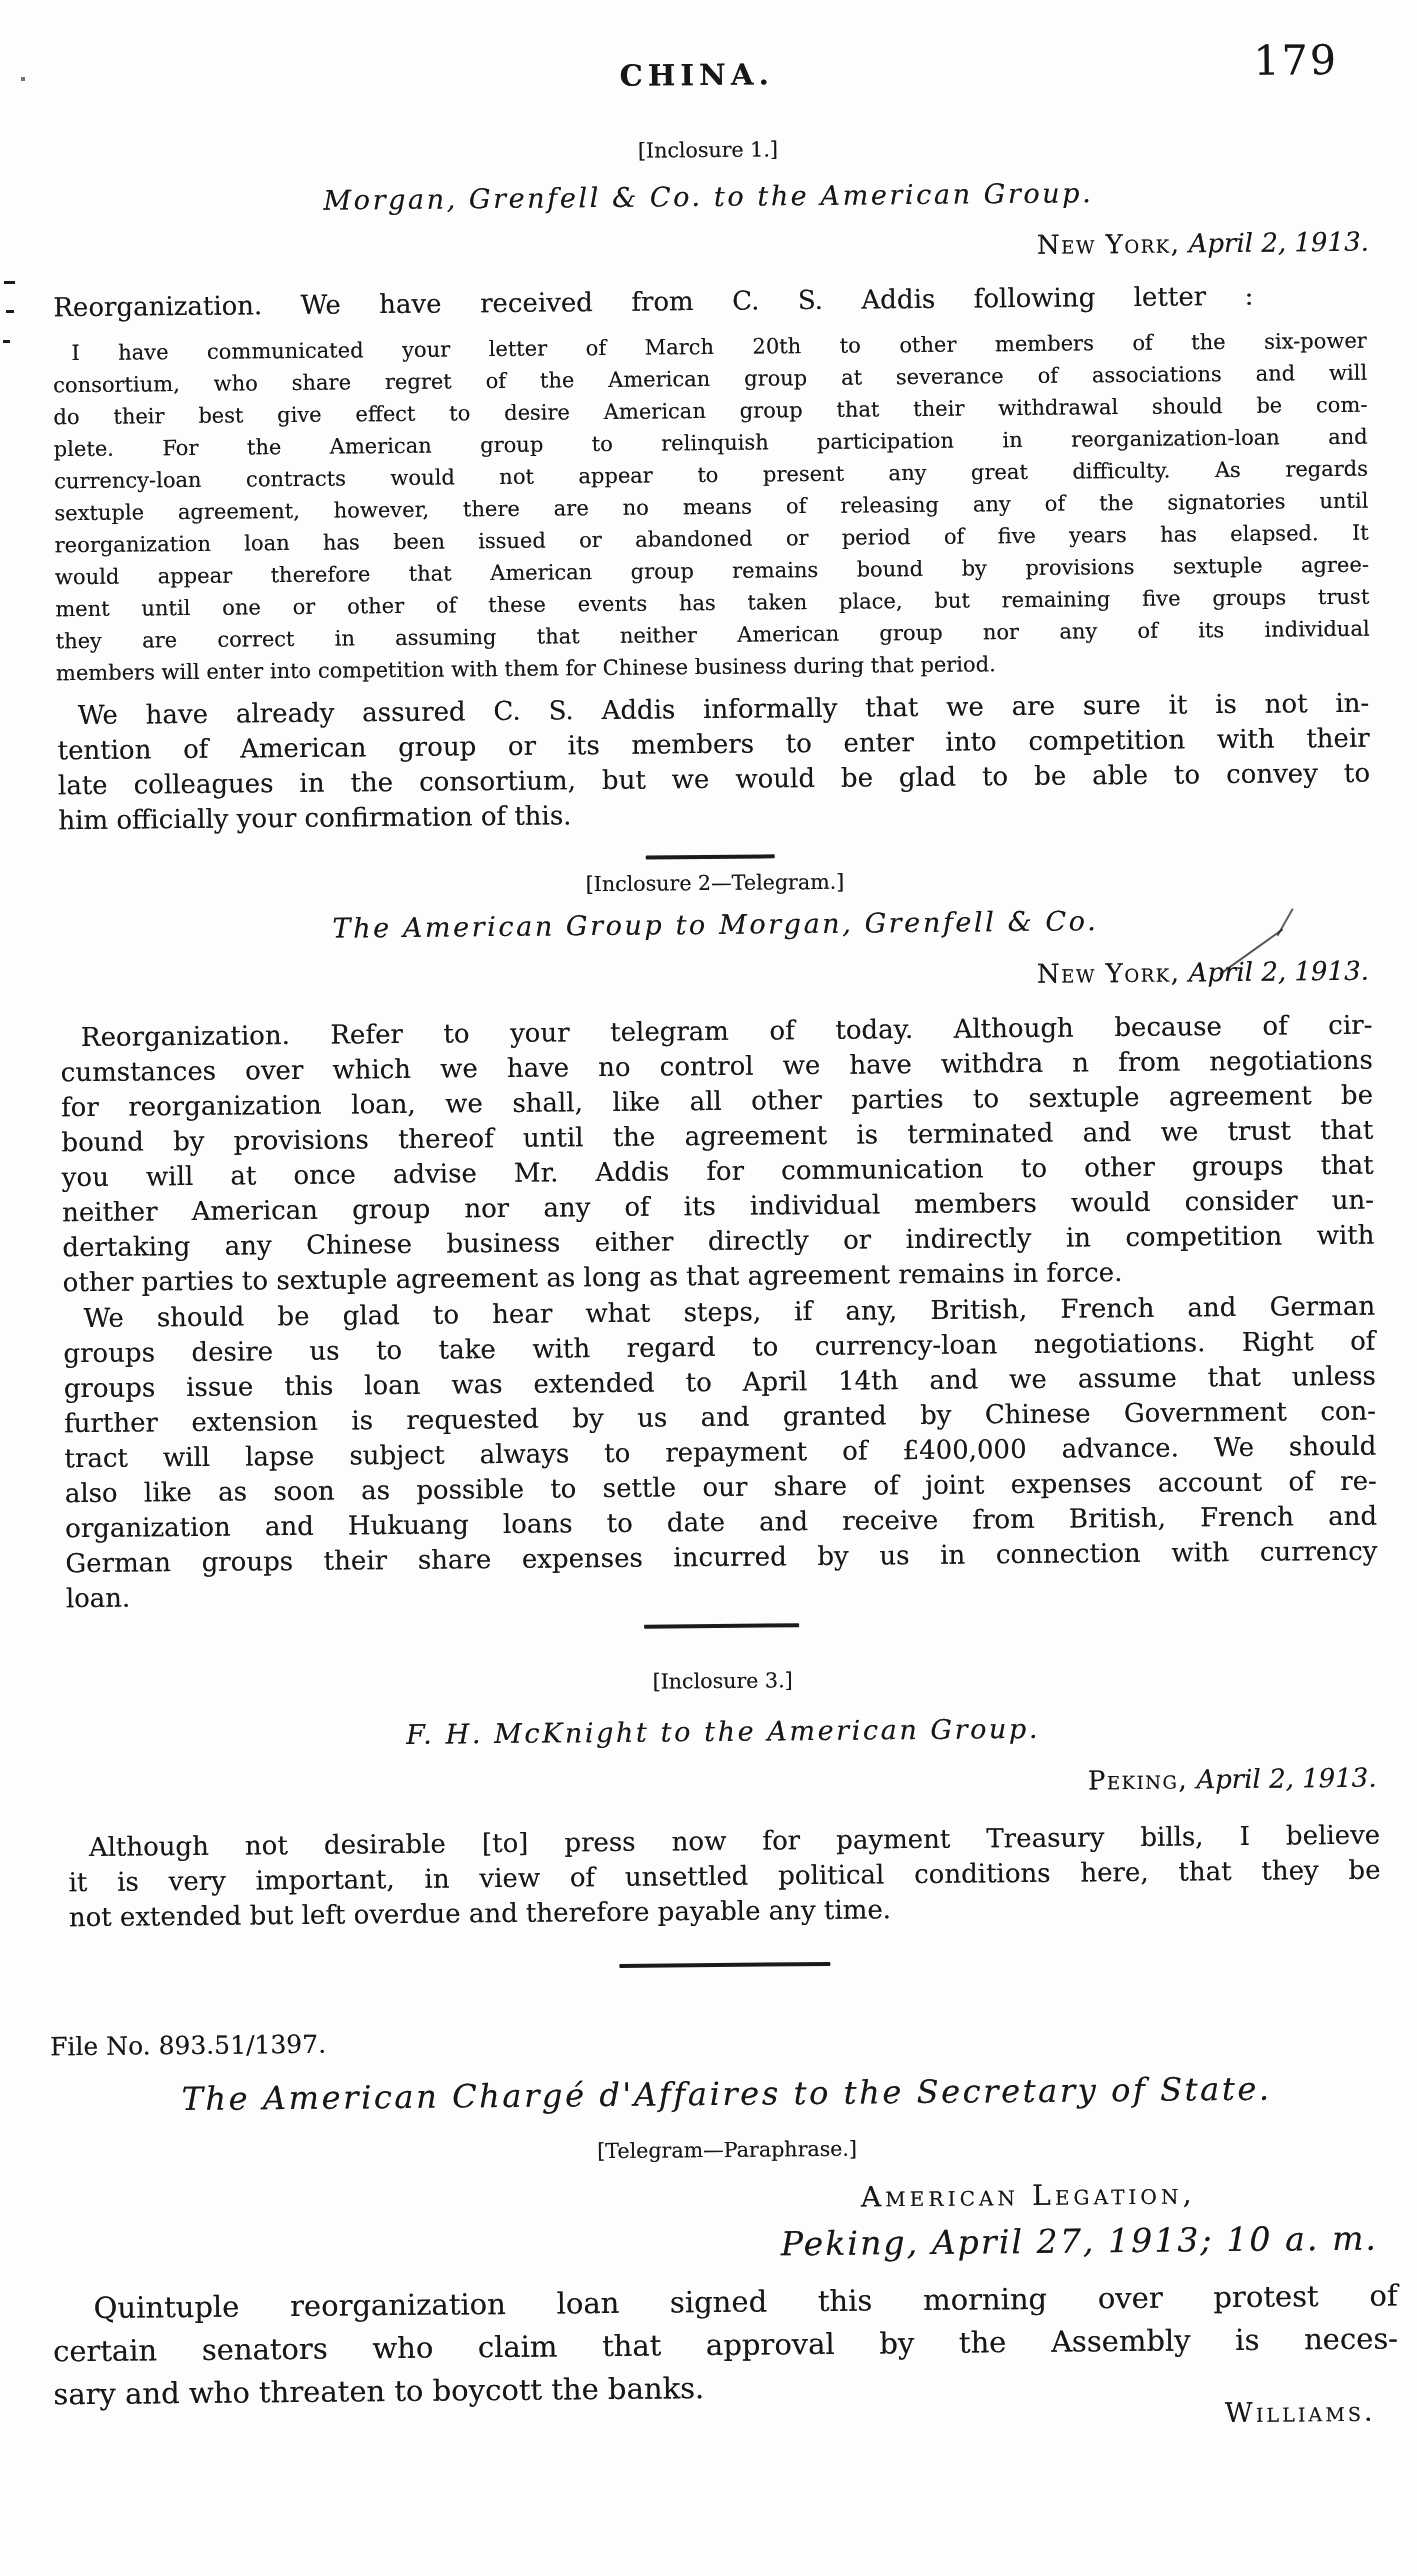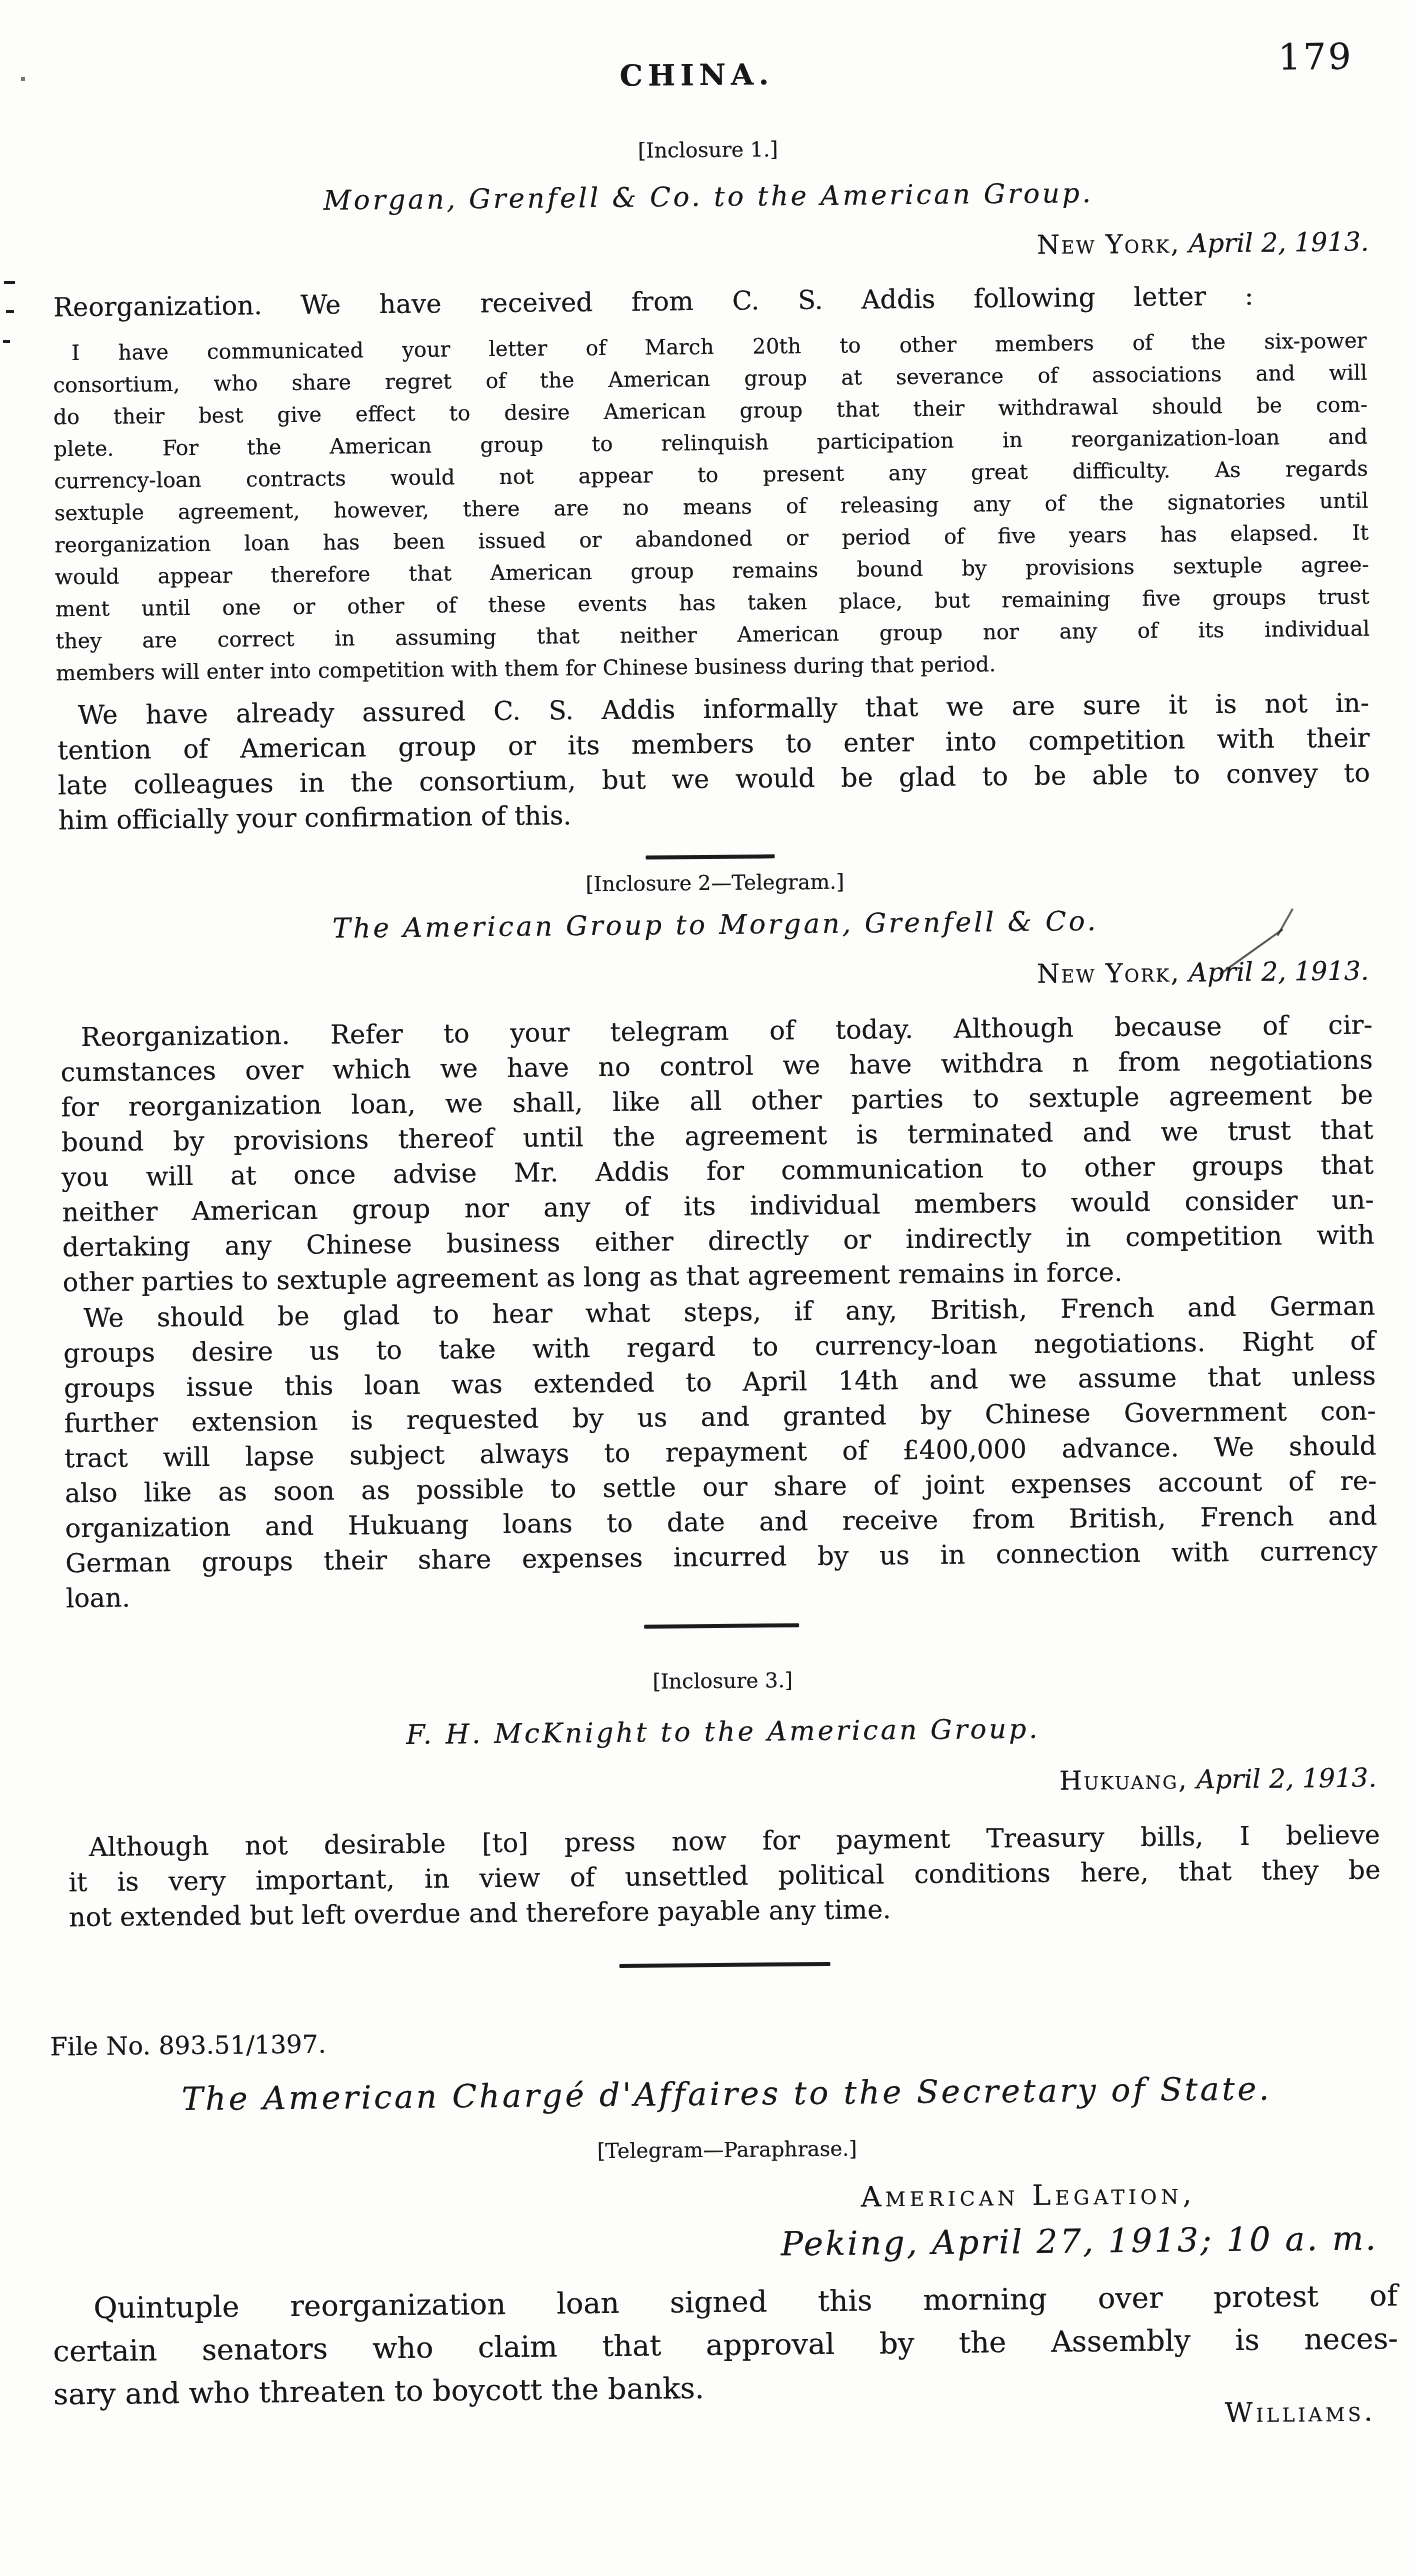--- a/index.html
+++ b/index.html
@@ -10,22 +10,22 @@
     color:#171717;
   }
   .tilt { position:absolute; inset:0; transform:rotate(-0.55deg); transform-origin:709px 1302px; }
   .tilt * { text-shadow:0 0 0.5px rgba(10,10,10,.55); }
 
   .running-head {
     position:absolute; top:58px; left:63px; width:1291px; text-align:center;
     font-size:29px; font-weight:bold; letter-spacing:5.2px;
   }
   .pageno {
-    position:absolute; top:42px; right:53px;
-    font-size:36px; letter-spacing:2.1px;
+    position:absolute; top:42px; right:68px;
+    font-size:41px; letter-spacing:2.1px;
   }
   .centerline { position:absolute; left:63px; width:1312px; text-align:center; }
   .incl-label { font-size:20.6px; }
   .incl-heading { font-size:27px; font-style:italic; letter-spacing:2.6px; }
   .big-heading { font-size:32px; font-style:italic; letter-spacing:2.6px; }
 
   .dateline { position:absolute; text-align:right; font-size:26px; white-space:nowrap; }
   .sc { font-variant:small-caps; letter-spacing:1.5px; }
   .it { font-style:italic; }
 
@@ -121,21 +121,21 @@
       <div class="ln">organization and Hukuang loans to date and receive from British, French and</div>
       <div class="ln">German groups their share expenses incurred by us in connection with currency</div>
       <div class="ln end">loan.</div>
     </div>
 
     <div class="rule" style="top:1624px; left:641px; width:155px"></div>
 
     <div class="centerline incl-label" style="top:1669px">[Inclosure 3.]</div>
     <div class="centerline incl-heading" style="top:1716px">F. H. McKnight to the American Group.</div>
     <div class="dateline" style="top:1769px; right:46px">
-      <span class="sc">Hukuang,</span><span class="it"> April 2, 1913.</span>
+      <span class="sc">Peking,</span><span class="it"> April 2, 1913.</span>
     </div>
 
     <div class="para" style="top:1824px">
       <div class="ln first">Although not desirable [to] press now for payment Treasury bills, I believe</div>
       <div class="ln">it is very important, in view of unsettled political conditions here, that they be</div>
       <div class="ln end">not extended but left overdue and therefore payable any time.</div>
     </div>
 
     <div class="rule" style="top:1963px; left:613px; width:211px"></div>
 

